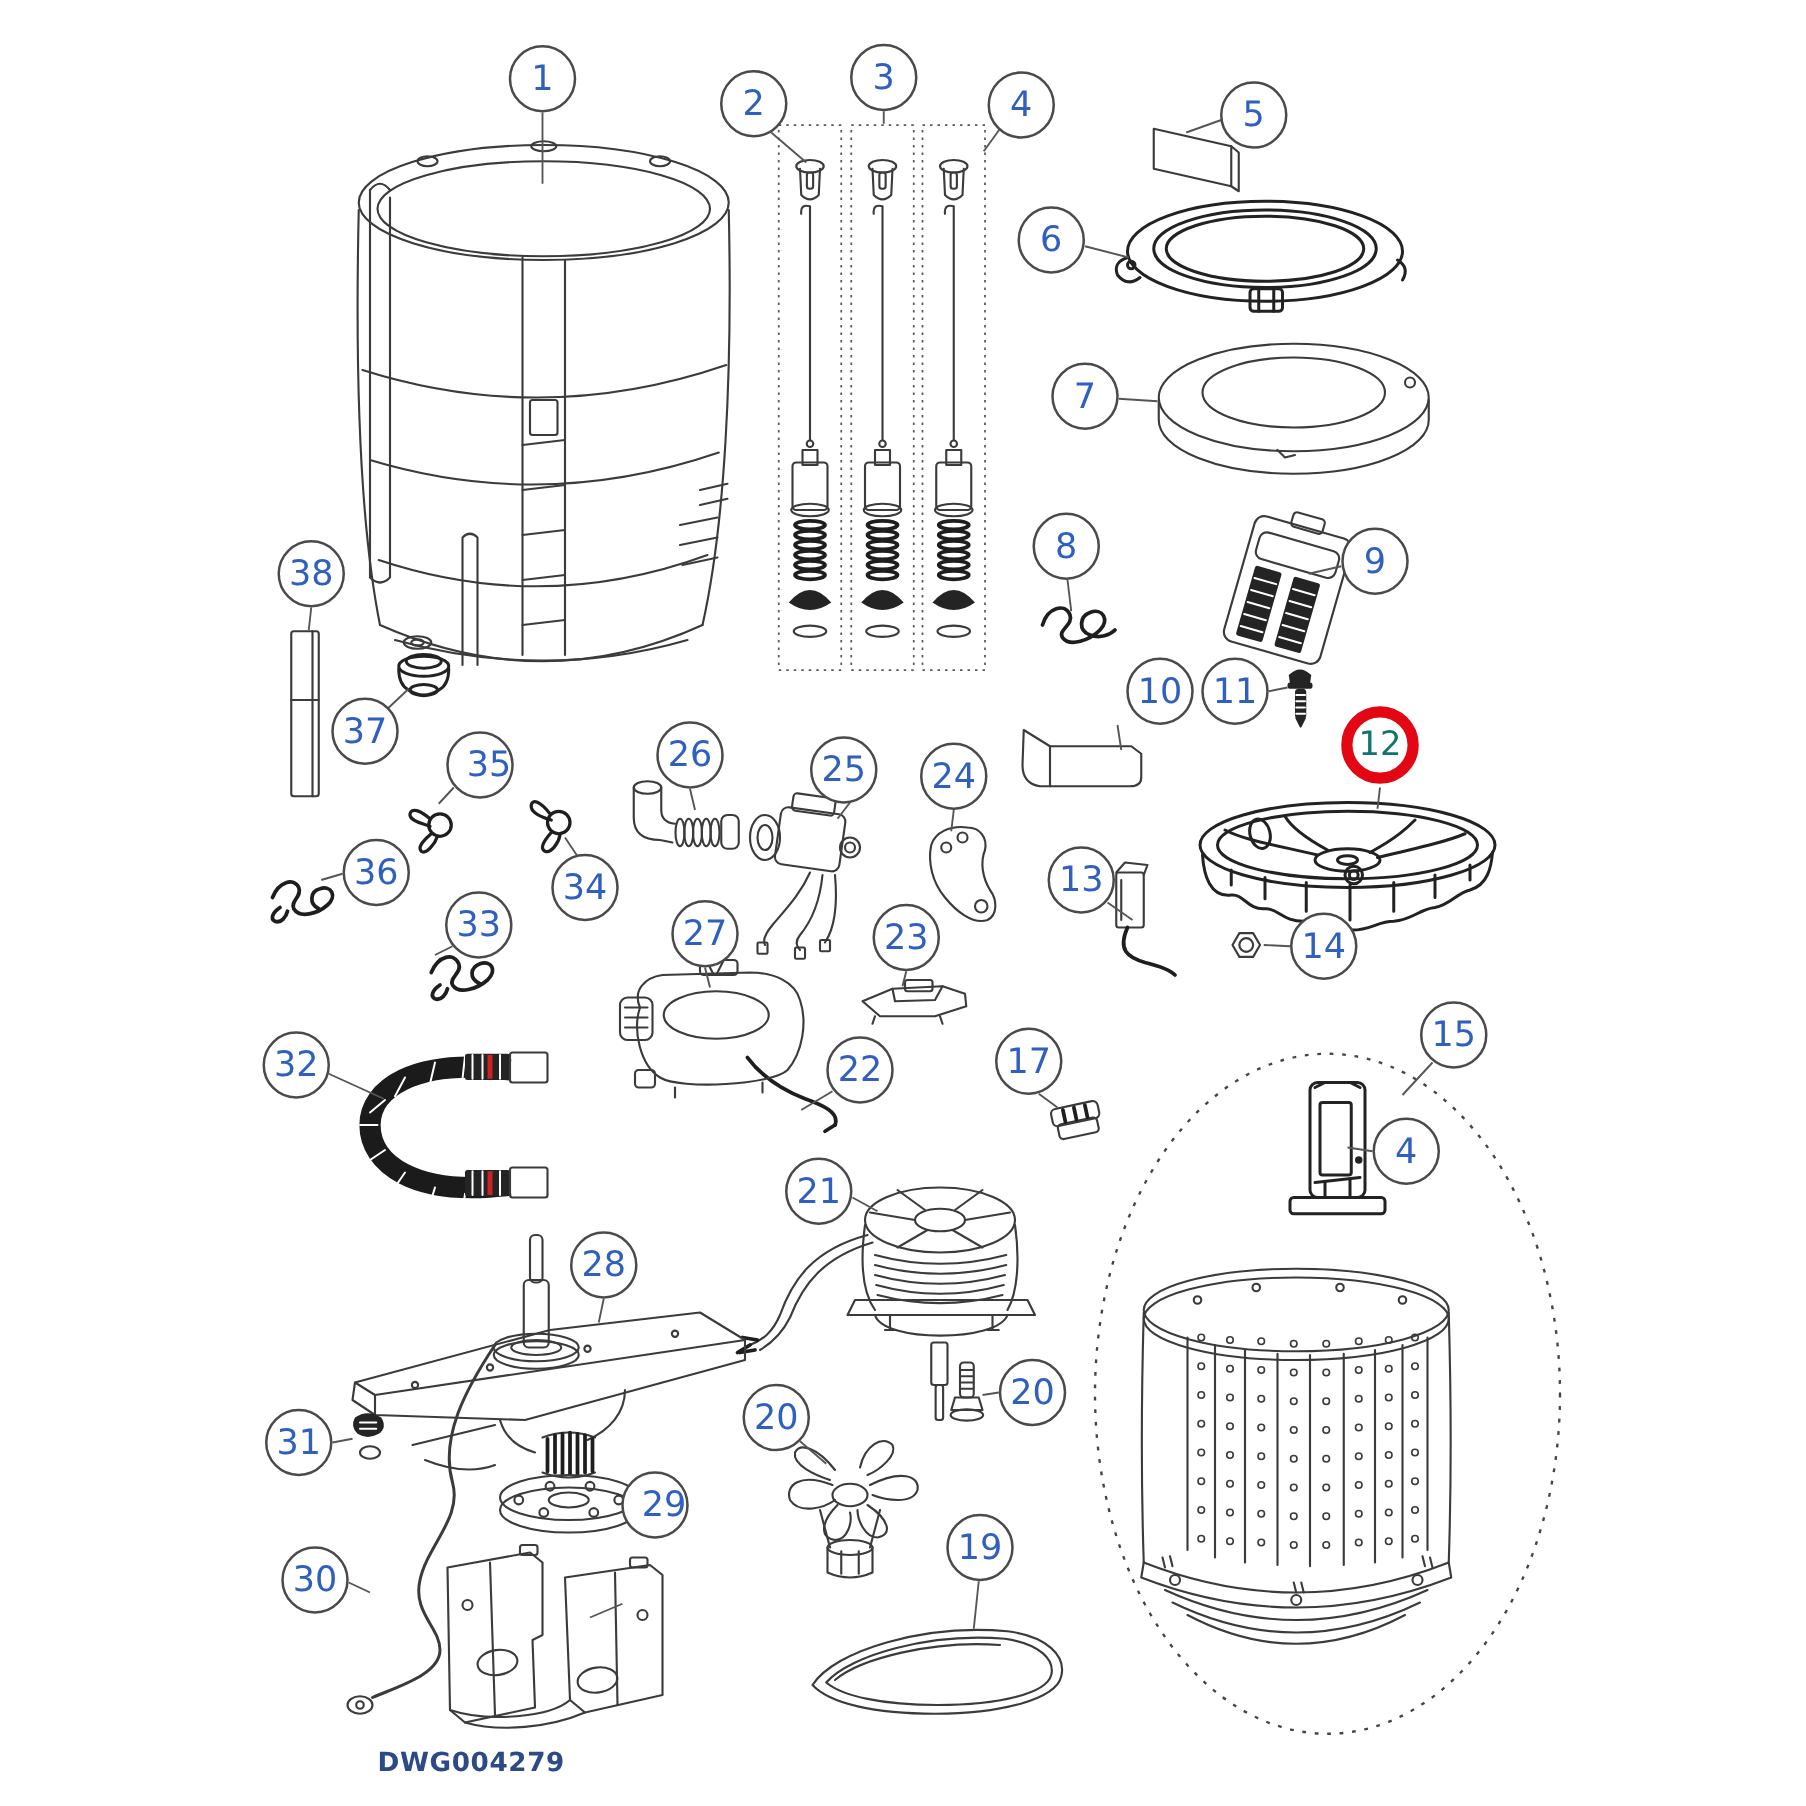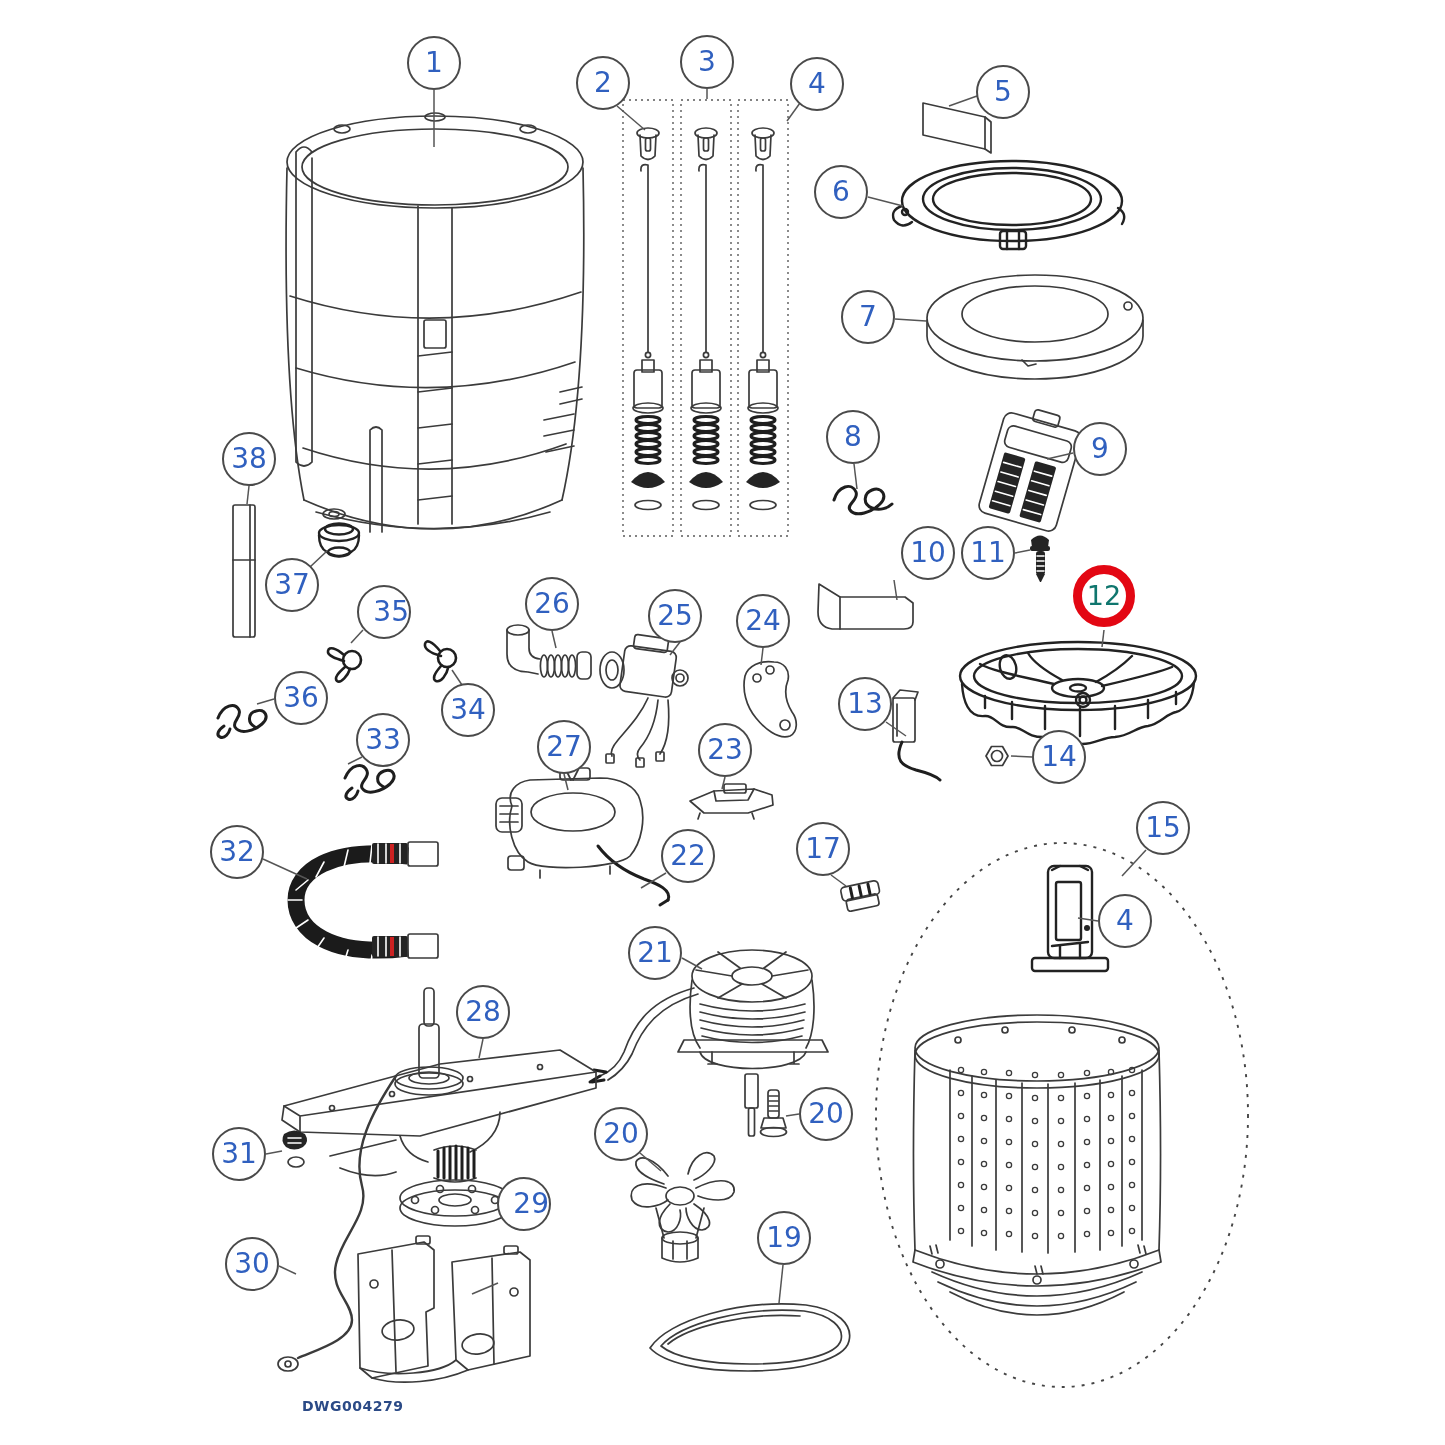--- a/index.html
+++ b/index.html
@@ -15,21 +15,21 @@
   .dk{stroke:var(--dark);fill:none;stroke-width:3;stroke-linecap:round;stroke-linejoin:round;}
   .fdk{fill:#242424;stroke:none;}
   .wt{stroke:#ffffff;fill:none;stroke-width:1.6;stroke-linecap:round;}
   .dots{stroke:#5a5a5a;fill:none;stroke-width:1.4;stroke-dasharray:2 4;}
   .dotse{stroke:#454545;fill:none;stroke-width:1.9;stroke-dasharray:3 7;}
   .leader{stroke:#555;fill:none;stroke-width:1.5;}
   .callout{position:absolute;width:50px;height:50px;border:2.5px solid #4a4a4a;border-radius:50%;
            background:#fff;color:var(--num);font-size:28px;line-height:50px;text-align:center;
            transform:translate(-50%,-50%);box-sizing:content-box;user-select:none;}
   .callout.highlighted{width:44px;height:44px;border:9px solid var(--hl);font-size:27px;line-height:44px;color:#0f766e;}
-  .dwg{position:absolute;left:302px;top:1398px;color:var(--label);font-size:14px;font-weight:bold;letter-spacing:.5px;}
+  .dwg{position:absolute;left:302px;top:1398px;color:var(--label);font-size:21px;font-weight:bold;letter-spacing:.5px;}
 </style>
 </head>
 <body>
 
 <div class="canvas">
 
 <svg class="art" width="1445" height="1445" viewBox="0 0 1445 1445">
 
   <g class="ln">
     <ellipse cx="435" cy="162" rx="148" ry="46"></ellipse>

